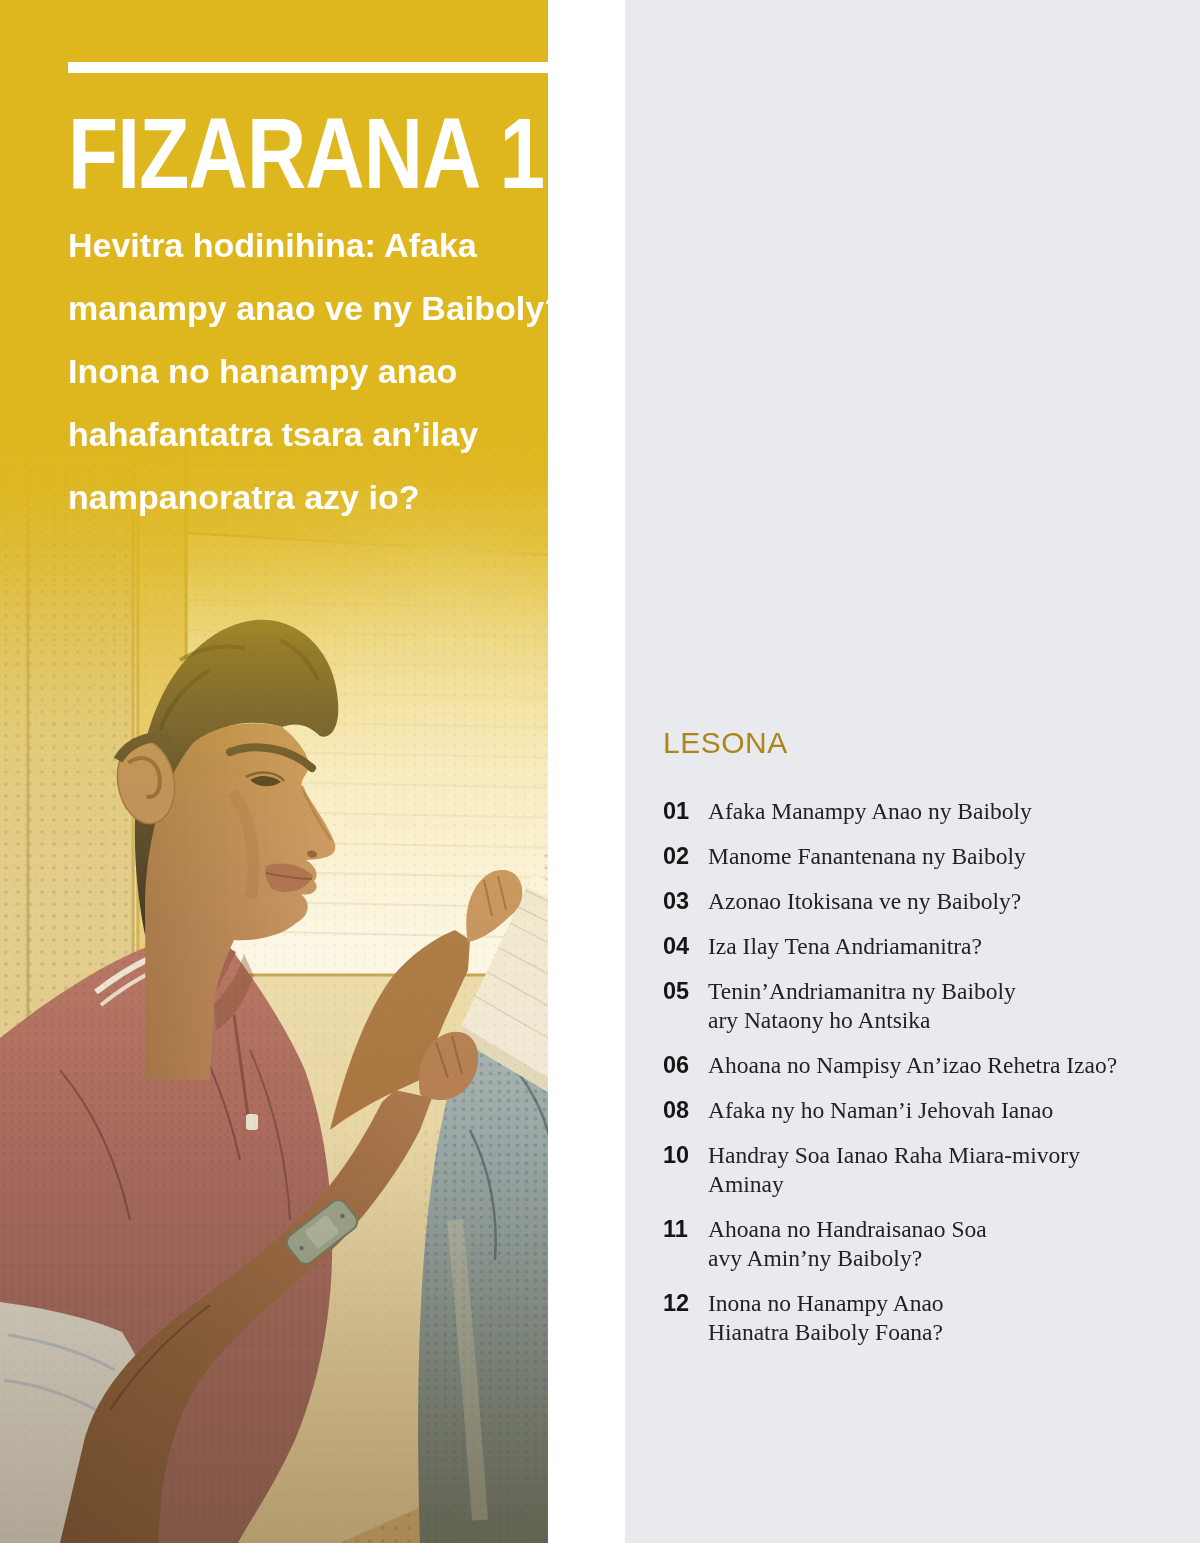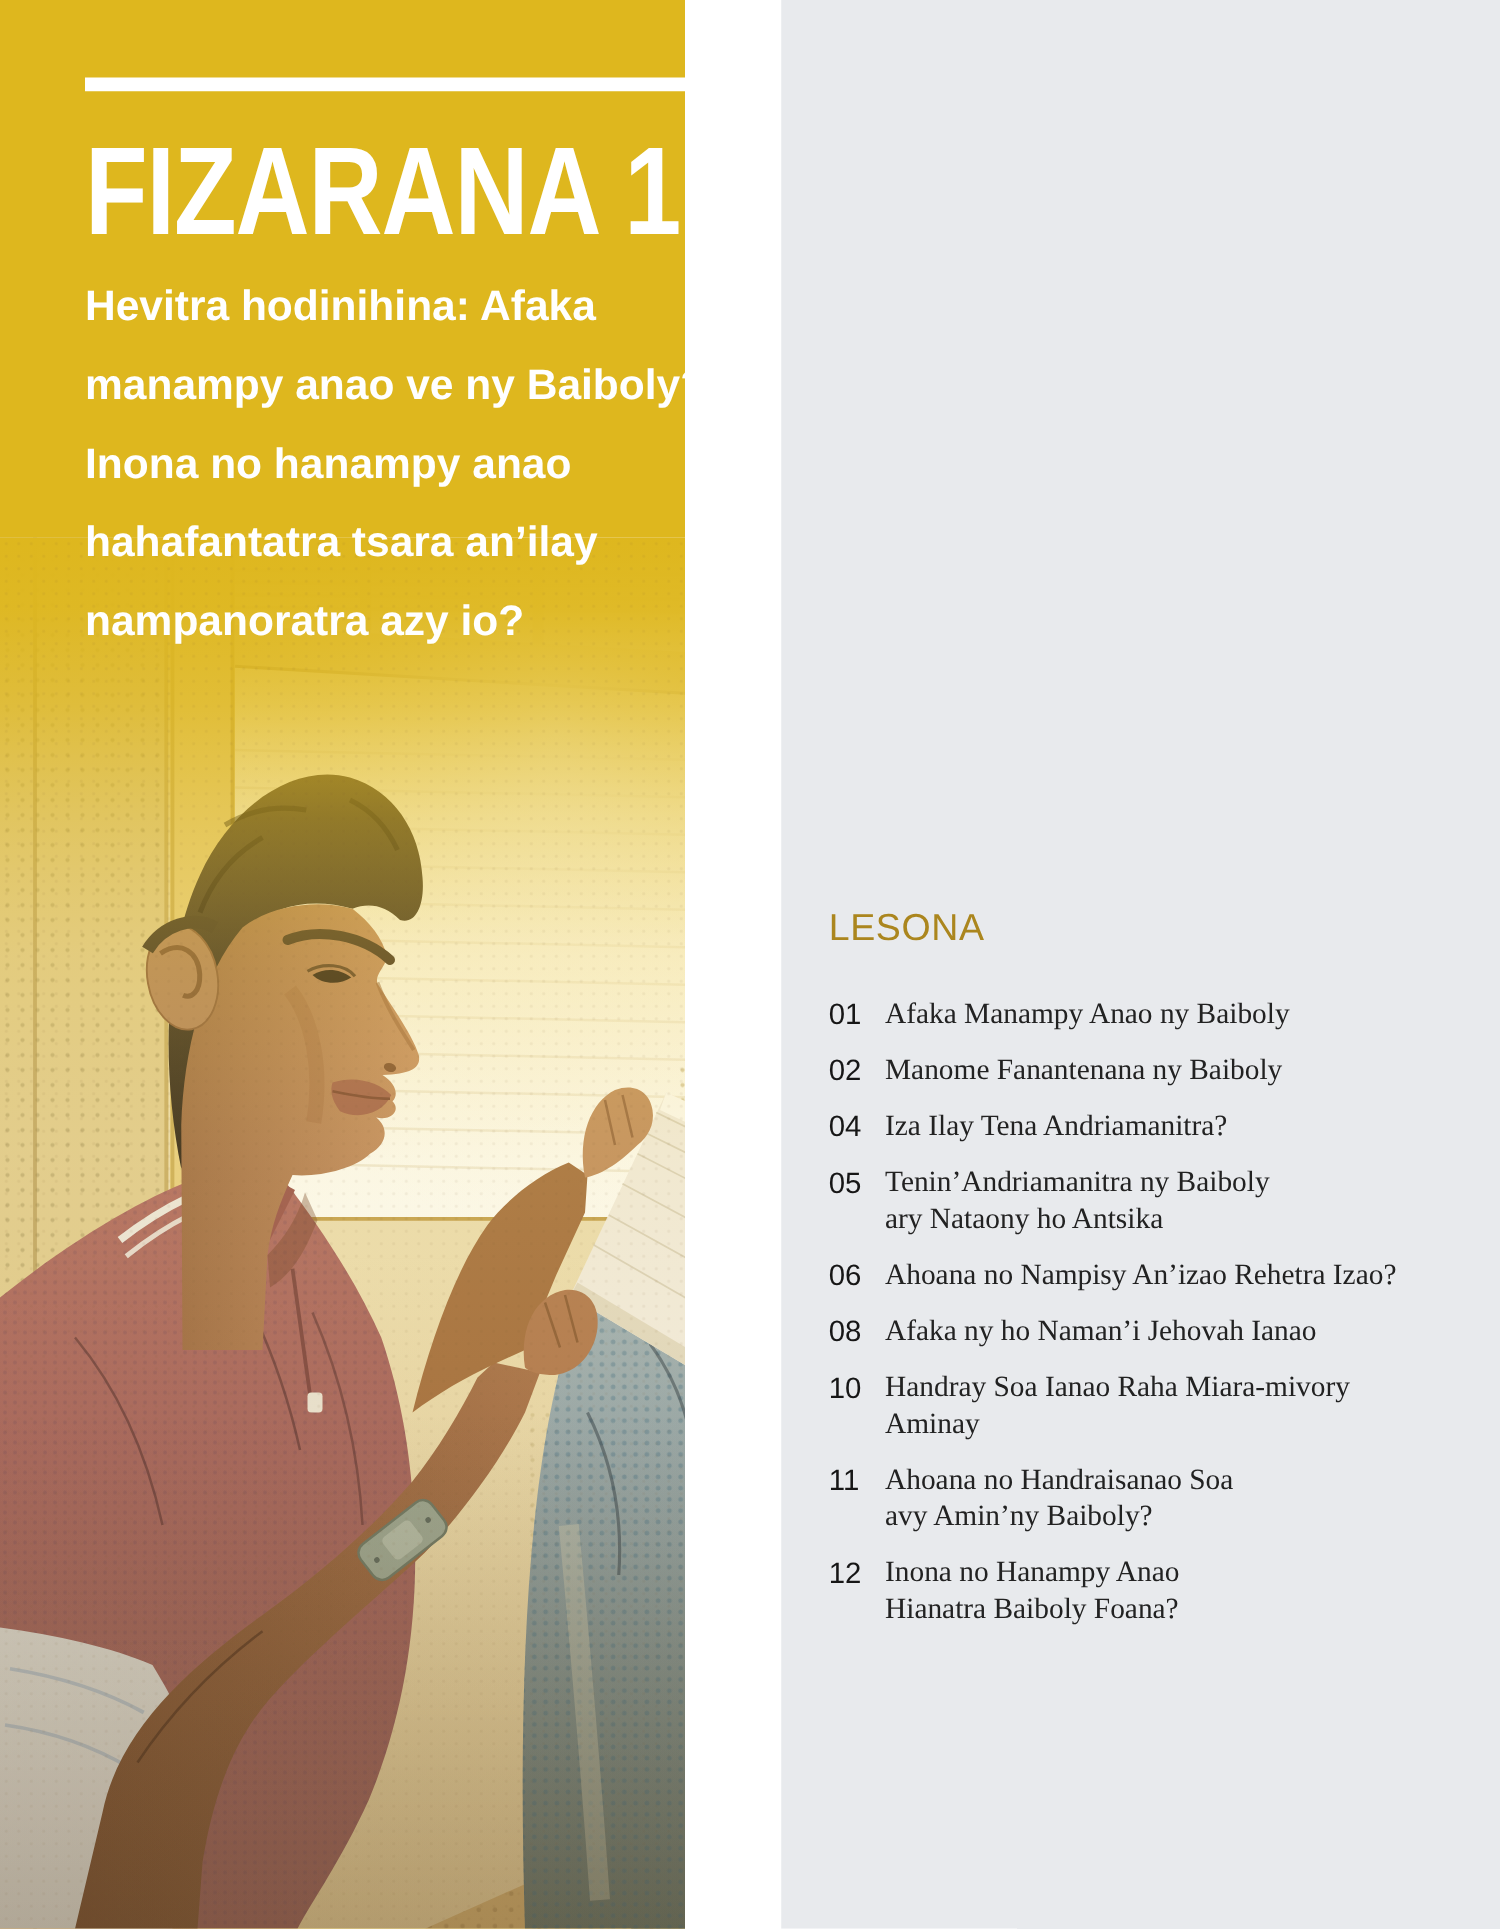--- a/index.html
+++ b/index.html
@@ -36,21 +36,21 @@
   .lessons-heading{
     position:absolute;left:38px;top:726px;margin:0;
     font-size:30px;font-weight:normal;color:#AB861E;letter-spacing:.5px;
   }
   .lessons-list{
     position:absolute;left:38px;top:797px;width:515px;
   }
   .lesson-item{display:flex;margin-bottom:16px;}
   .lesson-number{
     flex:none;width:33px;margin-right:12px;
-    font-size:23.5px;line-height:29px;font-weight:normal;color:#161616;
+    font-size:23.5px;line-height:29px;font-weight:bold;color:#161616;
   }
   .lesson-title{
     font-size:23.5px;line-height:29px;color:#222222;white-space:pre-line;font-family:Liberation Serif, serif;
   }
 </style>
 </head>
 <body>
 
 <section class="left-panel">
 
@@ -302,20 +302,24 @@
   <div class="lessons-list">
       <div class="lesson-item">
         <span class="lesson-number">01</span>
         <span class="lesson-title">Afaka Manampy Anao ny Baiboly</span>
       </div>
       <div class="lesson-item">
         <span class="lesson-number">02</span>
         <span class="lesson-title">Manome Fanantenana ny Baiboly</span>
       </div>
       <div class="lesson-item">
+        <span class="lesson-number">03</span>
+        <span class="lesson-title">Azonao Itokisana ve ny Baiboly?</span>
+      </div>
+      <div class="lesson-item">
         <span class="lesson-number">04</span>
         <span class="lesson-title">Iza Ilay Tena Andriamanitra?</span>
       </div>
       <div class="lesson-item">
         <span class="lesson-number">05</span>
         <span class="lesson-title">Tenin’Andriamanitra ny Baiboly
 ary Nataony ho Antsika</span>
       </div>
       <div class="lesson-item">
         <span class="lesson-number">06</span>

